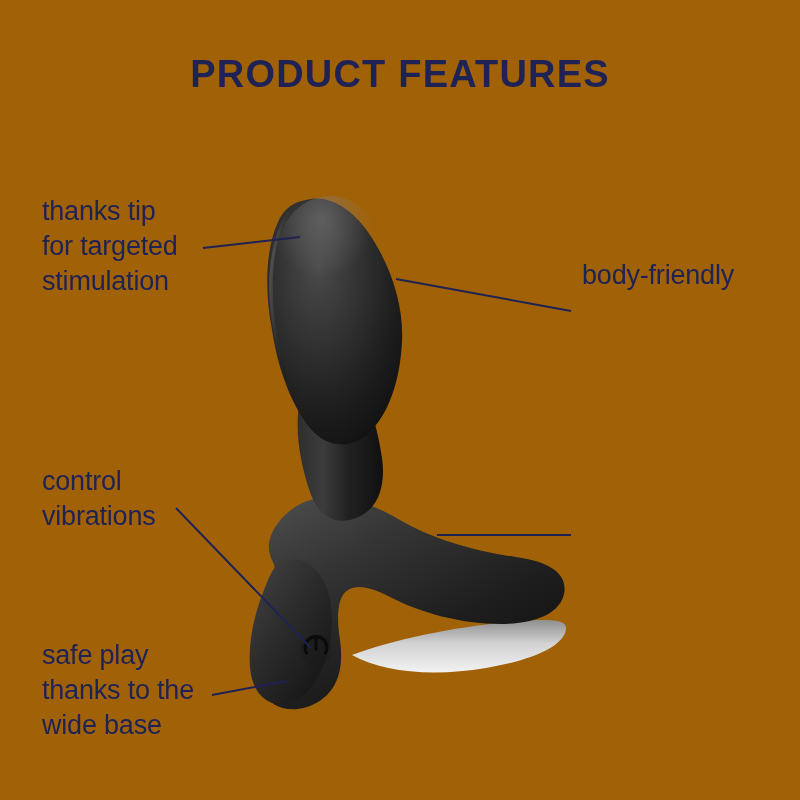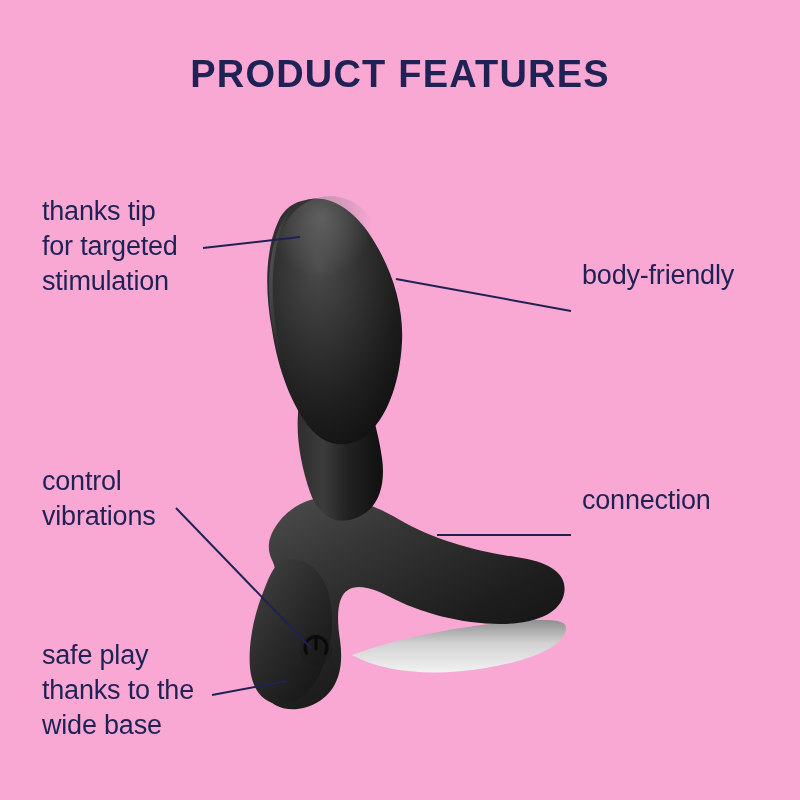--- a/index.html
+++ b/index.html
@@ -8,21 +8,21 @@
     padding: 0;
     background: #ffffff;
   }
   body {
     font-family: "Liberation Sans", sans-serif;
   }
   #page {
     position: relative;
     width: 800px;
     height: 800px;
-    background: #f9a8d4;
+    background: #a16207;
     overflow: hidden;
   }
 
   
   #page-title {
     position: absolute;
     top: 52px;
     left: 0;
     width: 800px;
     text-align: center;
@@ -197,21 +197,20 @@
   <div class="callout right" id="callout-flexible-silicone">
     <span class="ln">body-friendly</span>
   </div>
 
   <div class="callout left" id="callout-control-vibrations">
     <span class="ln">control</span>
     <span class="ln">vibrations</span>
   </div>
 
   <div class="callout right" id="callout-magnetic-charging">
-    <span class="ln">connection</span>
   </div>
 
   <div class="callout left" id="callout-wide-base">
     <span class="ln">safe play</span>
     <span class="ln">thanks to the</span>
     <span class="ln">wide base</span>
   </div>
 
 </div>
 

